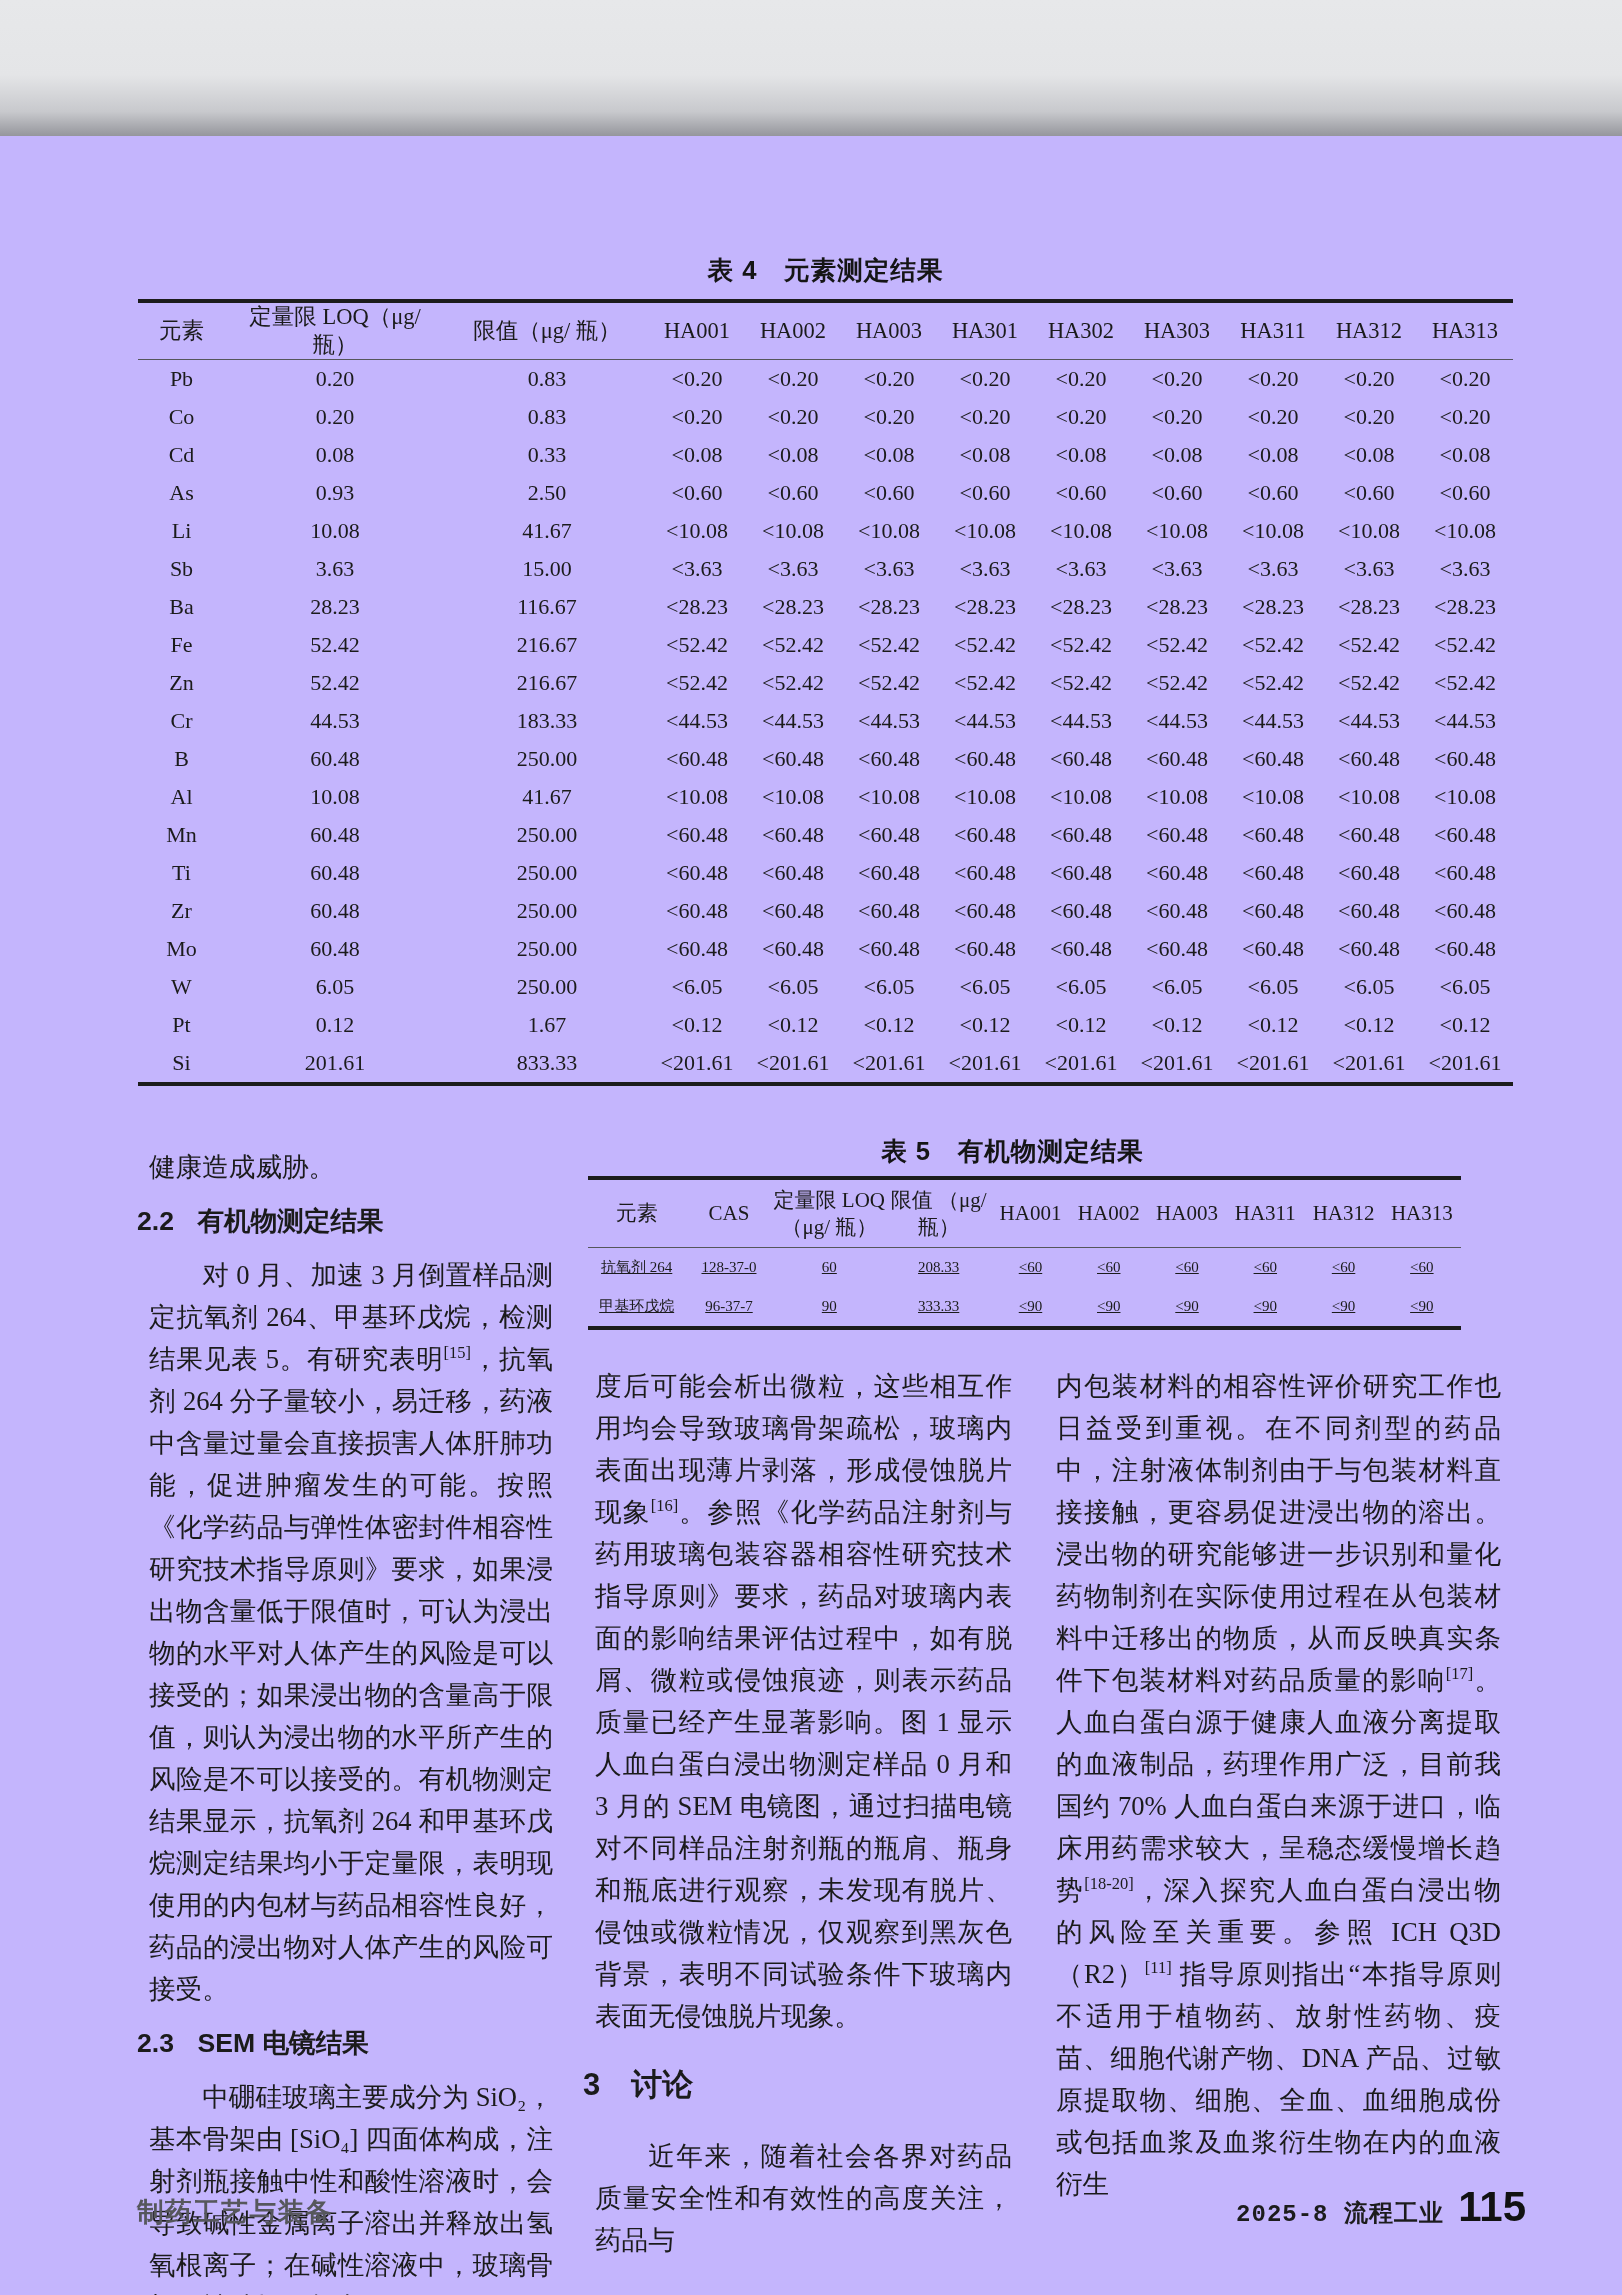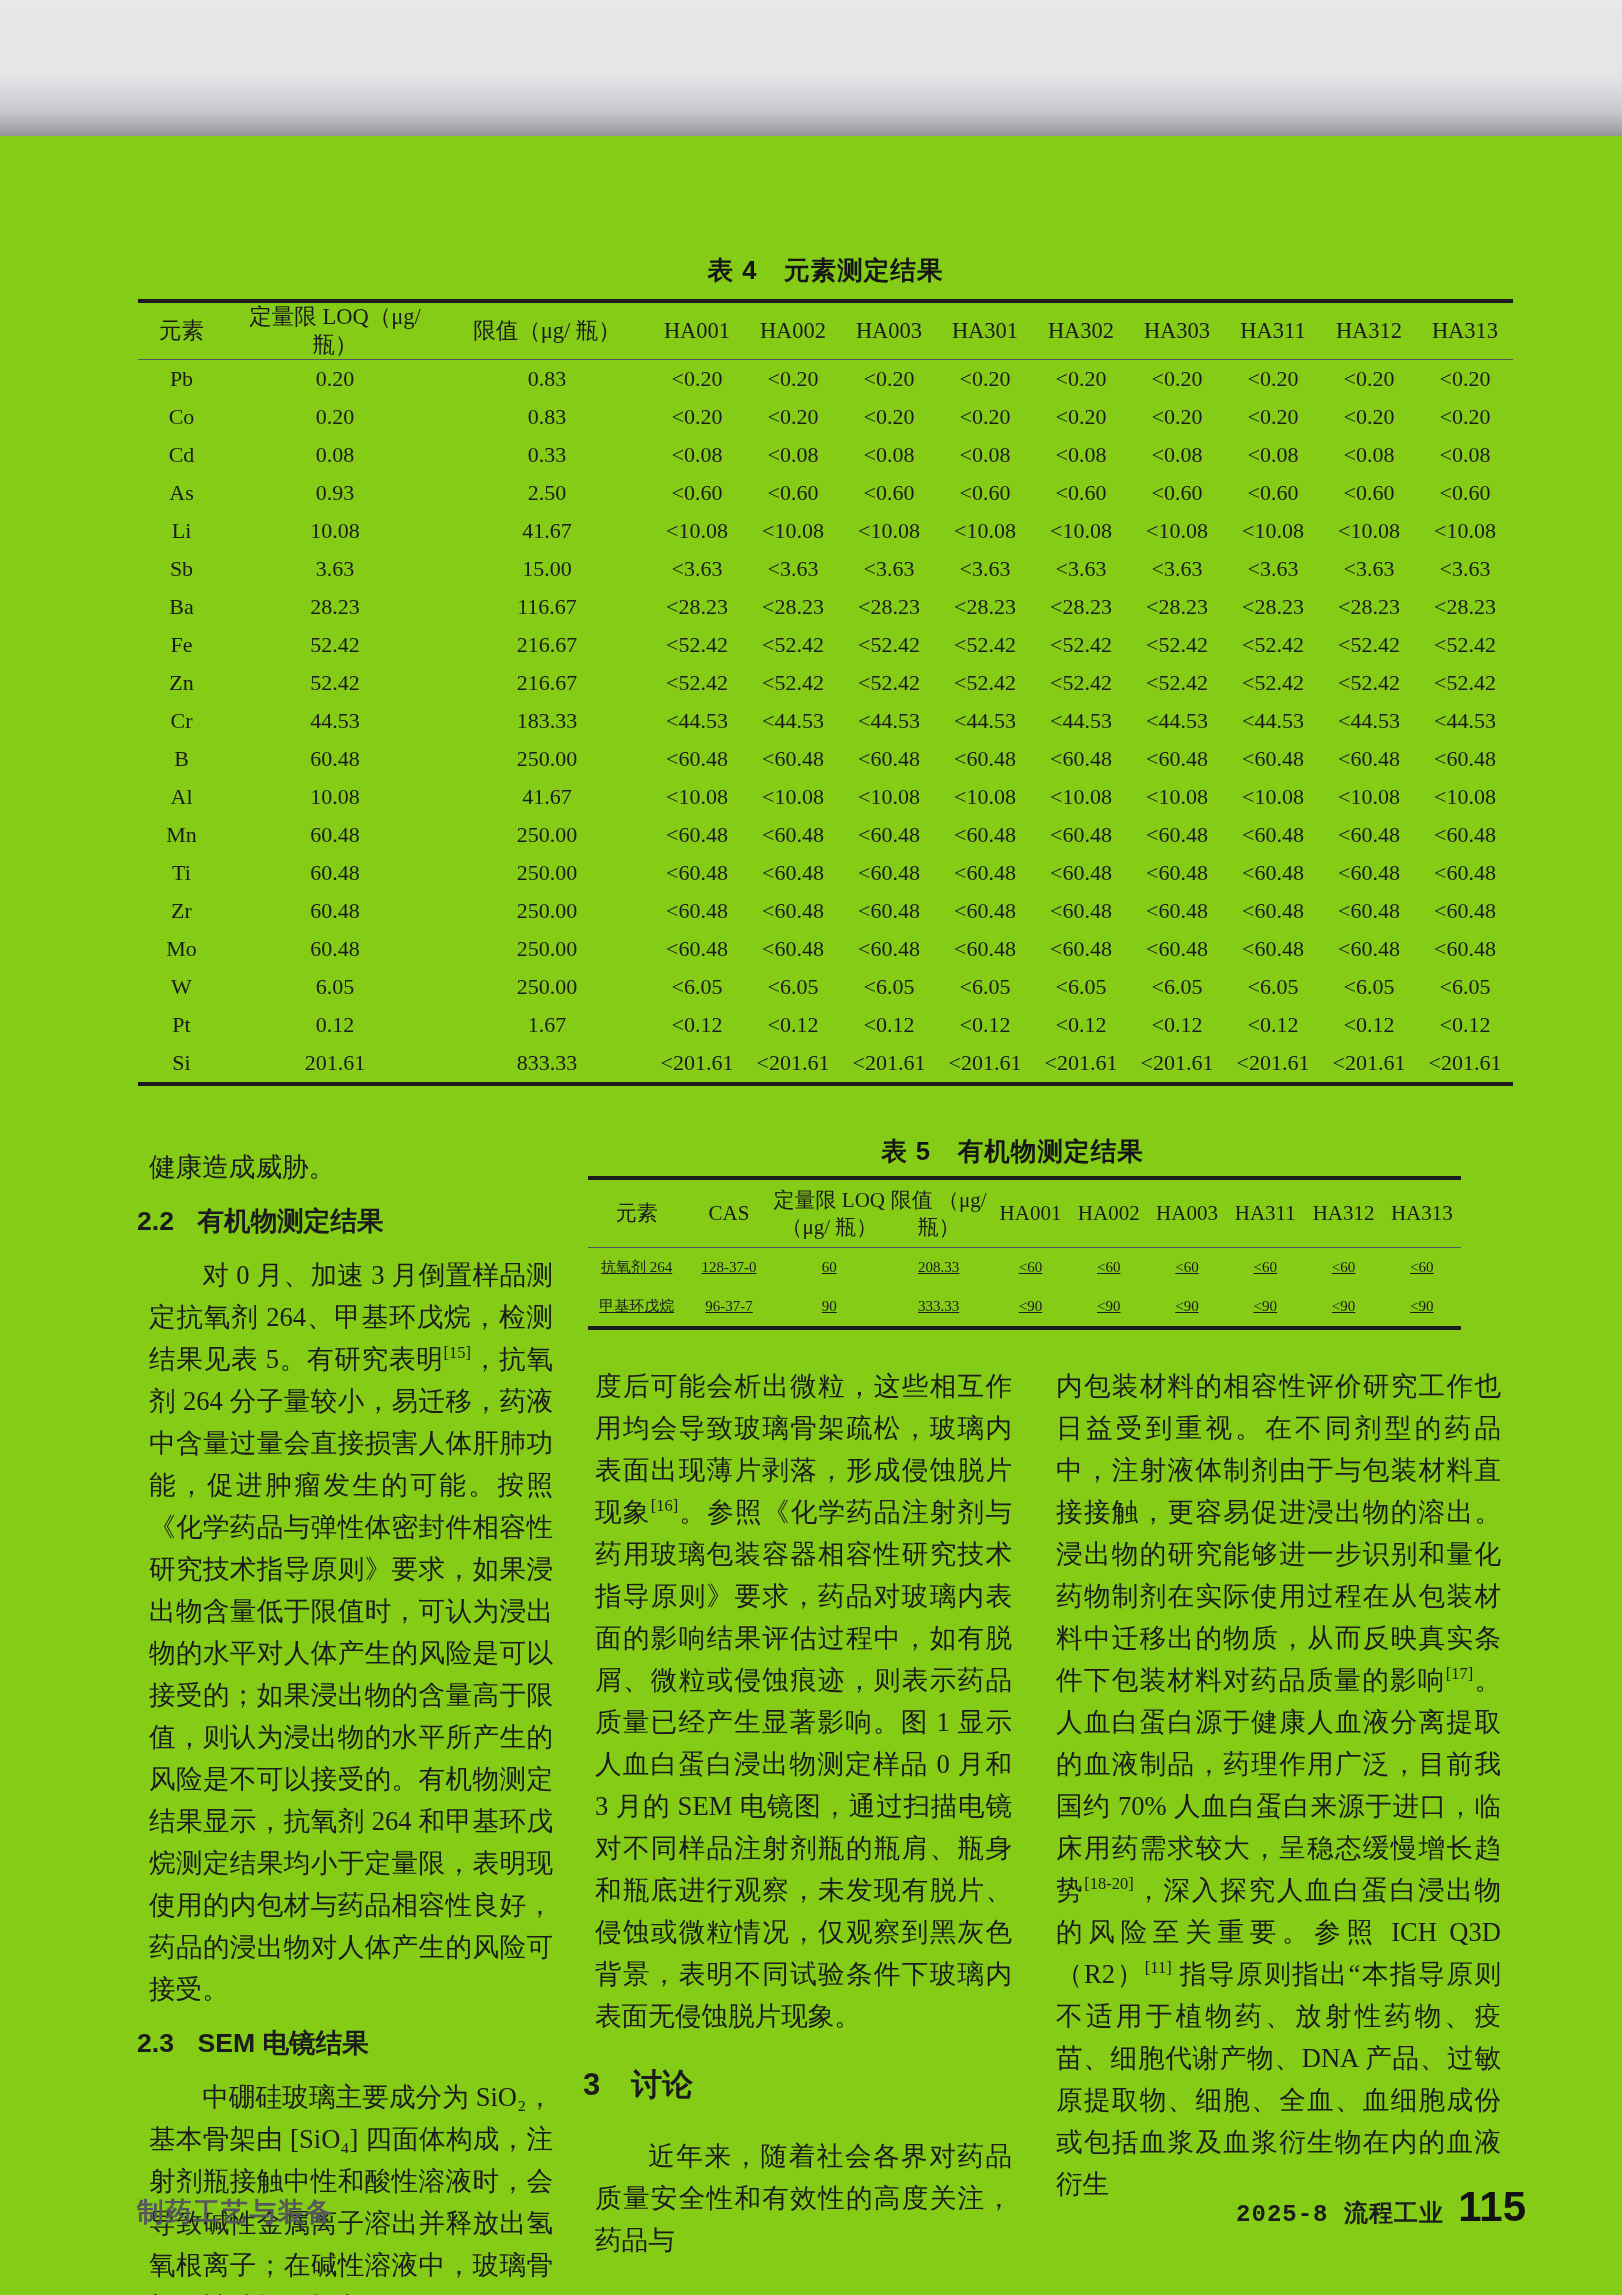--- a/index.html
+++ b/index.html
@@ -1,20 +1,20 @@
 <!DOCTYPE html>
 <html style="font-size:8.2px"><head>
 <meta charset="utf-8">
 <style>
   html,body{margin:0;padding:0;background:#ffffff;}
   .page{
     position:relative;
     width:1623px;
     height:2295px;
-    background:#84cc16;
+    background:#c4b5fd;
     font-family:"Liberation Serif","DejaVu Serif",serif;
     color:#1b1b1b;
     overflow:hidden;
   }
   
   .top-band{
     position:absolute;left:0;top:0;width:1623px;height:136px;
     background:linear-gradient(to bottom,#e7e8ea 0%,#e4e5e7 55%,#c8c9cd 82%,#95969c 100%);
   }
   

